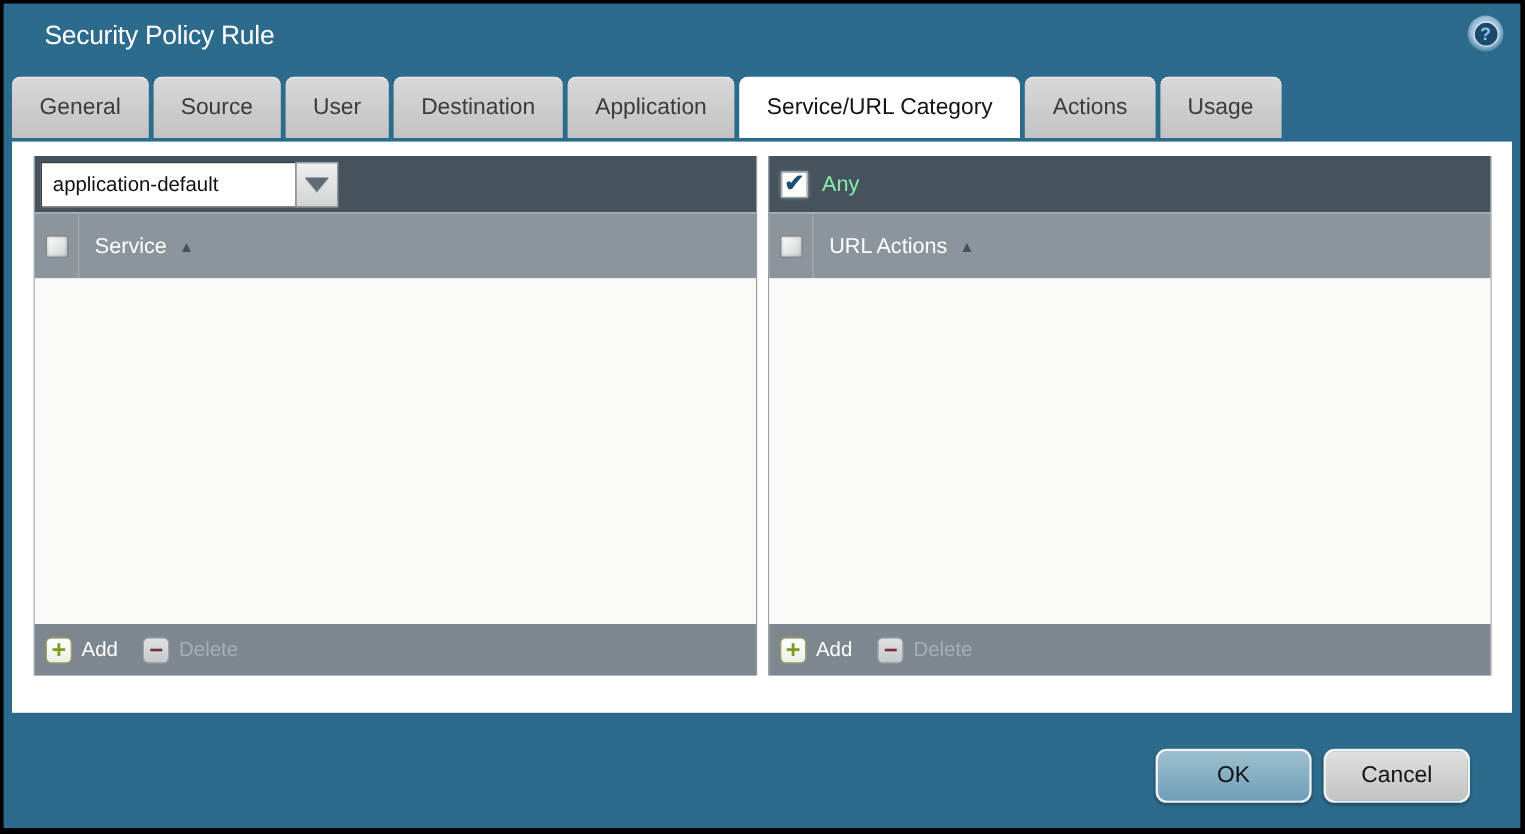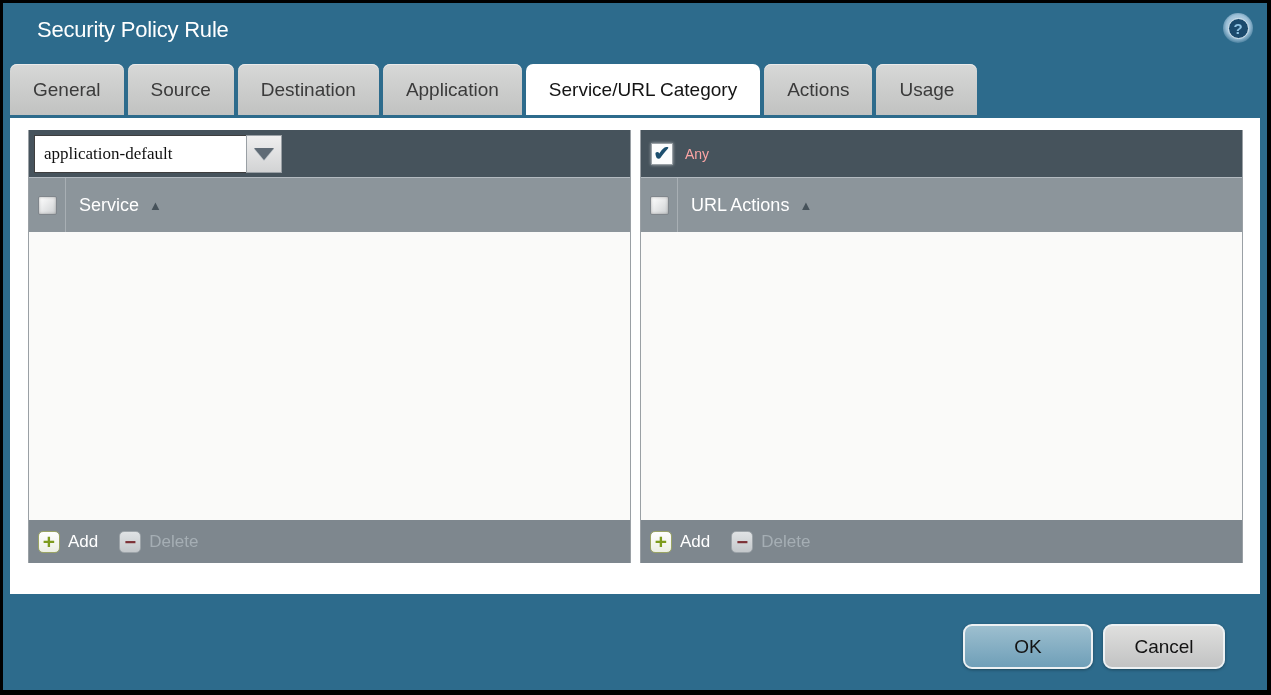--- a/index.html
+++ b/index.html
@@ -24,31 +24,31 @@
 
   .content { position: absolute; left: 7px; top: 115px; width: 1250px; height: 476px; background: #fff; }
 
   .panels { position: absolute; left: 18px; top: 12px; width: 1215px; height: 433px; display: flex; gap: 9px; }
   .panel { flex: 1; display: flex; flex-direction: column; border: 1px solid #9aa0a5; border-top: none; border-bottom: none; }
 
   .panel-top { height: 47px; background: #46535c; display: flex; align-items: center; flex: none; }
 
   .combo { margin-left: 5px; display: flex; height: 38px; align-items: stretch; }
   .combo-input { width: 212px; border: 1px solid #3e3e3e; border-right: none; font-size: 17px; padding: 0 9px;
-    background: #fff; color: #101010; font-family: Liberation Serif, serif; outline: none; }
+    background: #fff; color: #101010; font-family: Liberation Sans, sans-serif; outline: none; }
   .combo-btn { width: 36px; background: linear-gradient(#efefef, #d2d3d4); border: 1px solid #9aa0a5;
     display: flex; align-items: center; justify-content: center; cursor: pointer; }
   .tri-down { width: 0; height: 0; border-left: 10px solid transparent; border-right: 10px solid transparent;
     border-top: 12px solid #5f6b75; filter: drop-shadow(0 1px 0 #b9bfc4); }
 
   .any-row { display: flex; align-items: center; margin-left: 10px; gap: 12px; }
   .checkbox-lg { width: 22px; height: 22px; background: #fcfdfd; border: 1px solid #9aa1a6;
     box-shadow: 0 0 3px rgba(255,255,255,0.55); display: flex; align-items: center; justify-content: center; cursor: pointer; }
   .check-glyph { color: #1d4f6e; font-size: 20px; font-weight: bold; line-height: 1; margin-top: -2px; }
-  .any-label { color: #fca5a5; font-size: 14px; }
+  .any-label { color: #86efac; font-size: 18px; }
 
   .panel-header { height: 55px; background: #8c959b; border-top: 1px solid #b3bac0; display: flex; align-items: center; flex: none; }
   .hdr-check-cell { width: 37px; align-self: stretch; display: flex; align-items: center; justify-content: center;
     border-right: 1px solid #a8afb4; cursor: pointer; }
   .checkbox-sm { width: 19px; height: 19px; border-radius: 2px; border: 1px solid #80868c;
     background: linear-gradient(135deg, #ffffff, #cdd0d2); box-shadow: inset 0 0 3px rgba(0,0,0,0.3); }
   .hdr-label { color: #fff; font-size: 18px; margin-left: 13px; cursor: pointer; }
   .sort-arrow { color: #46525a; font-size: 13px; margin-left: 10px; }
 
   .panel-body { flex: 1; background: #fafaf9; }
@@ -77,20 +77,21 @@
 
   <div class="title">Security Policy Rule</div>
 
   <div class="help-icon">
     <div class="help-inner">?</div>
   </div>
 
   <div class="tabs">
     <div class="tab">General</div>
     <div class="tab">Source</div>
+    <div class="tab">User</div>
     <div class="tab">Destination</div>
     <div class="tab">Application</div>
     <div class="tab active">Service/URL Category</div>
     <div class="tab">Actions</div>
     <div class="tab">Usage</div>
   </div>
 
   <div class="content">
     <div class="panels">
 

